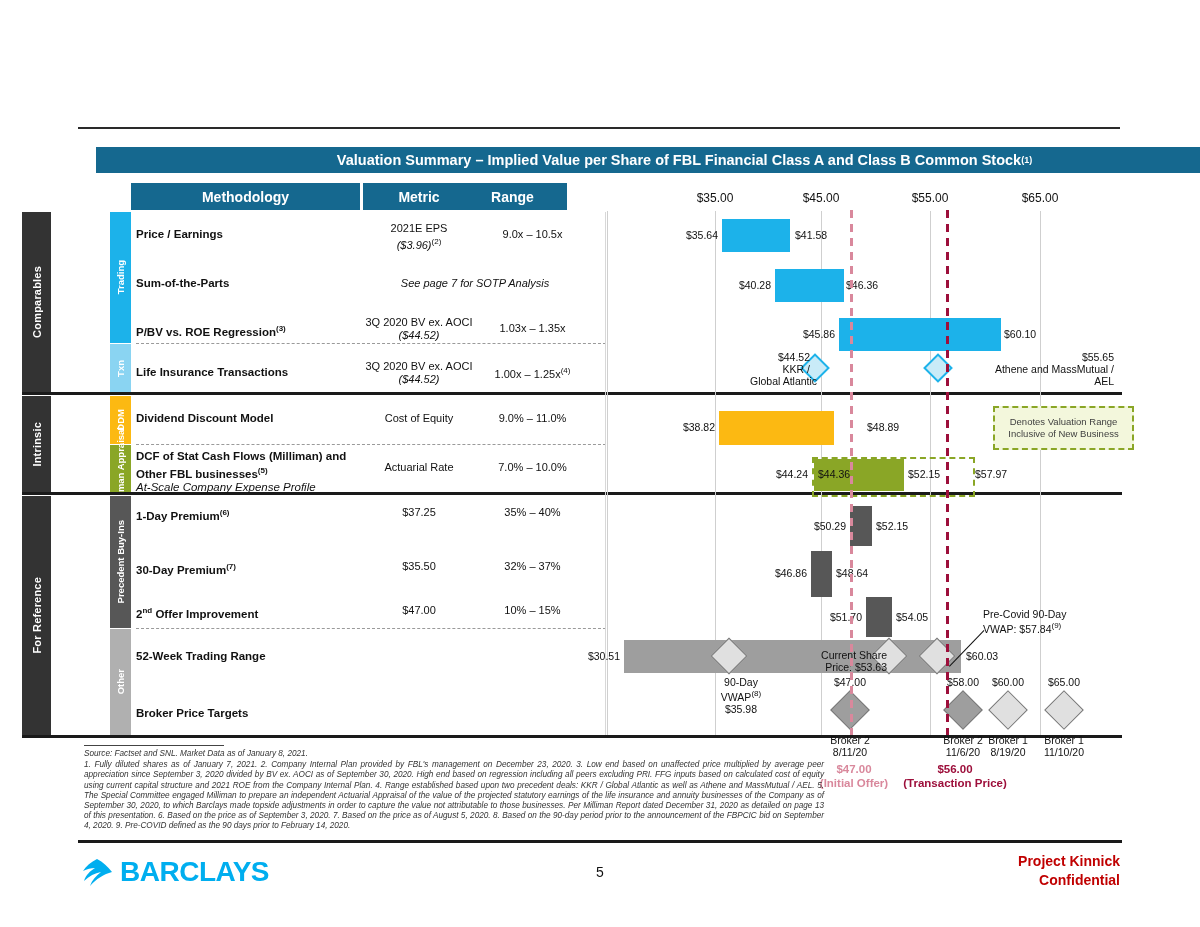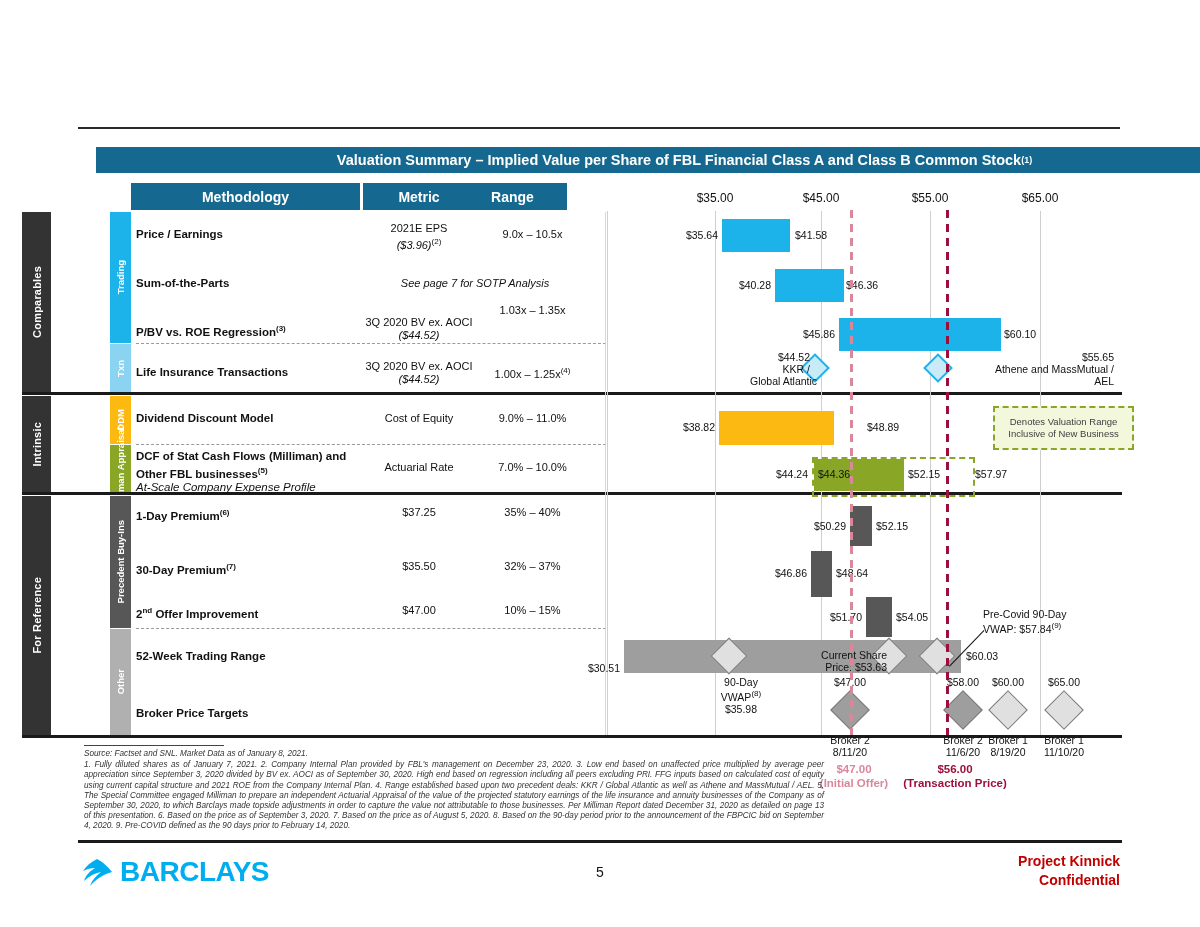--- a/index.html
+++ b/index.html
@@ -230,21 +230,21 @@
   <div class="m-range" style="top:228px;">9.0x – 10.5x</div>
 
   <div class="m-label" style="top:277px;"><span>Sum-of-the-Parts</span></div>
   <div class="m-wide" style="top:277px;">See page 7 for SOTP Analysis</div>
 
   <div class="m-label" style="top:322px;"><span>P/BV vs. ROE Regression</span><sup>(3)</sup></div>
   <div class="m-metric" style="top:316px;">
     <span>3Q 2020 BV ex. AOCI</span><br>
     <span class="ital">($44.52)</span>
   </div>
-  <div class="m-range" style="top:304px;">1.03x – 1.35x</div>
+  <div class="m-range" style="top:322px;">1.03x – 1.35x</div>
 
   <div class="m-label" style="top:366px;"><span>Life Insurance Transactions</span></div>
   <div class="m-metric" style="top:360px;">
     <span>3Q 2020 BV ex. AOCI</span><br>
     <span class="ital">($44.52)</span>
   </div>
   <div class="m-range" style="top:366px;"><span>1.00x – 1.25x</span><sup>(4)</sup></div>
 
   <div class="m-label" style="top:412px;"><span>Dividend Discount Model</span></div>
   <div class="m-metric" style="top:412px;">Cost of Equity</div>
@@ -330,21 +330,21 @@
 
     <div class="bar gray" style="left:211px;top:368px;width:21px;height:46px;"></div>
     <div class="vlab r" style="left:207px;top:384px;">$46.86</div>
     <div class="vlab" style="left:236px;top:384px;">$48.64</div>
 
     <div class="bar gray" style="left:266px;top:414px;width:26px;height:40px;"></div>
     <div class="vlab r" style="left:262px;top:428px;">$51.70</div>
     <div class="vlab" style="left:296px;top:428px;">$54.05</div>
 
     <div class="bar ltgray" style="left:24px;top:457px;width:337px;height:33px;"></div>
-    <div class="vlab r" style="left:20px;top:479px;">$30.51</div>
+    <div class="vlab r" style="left:20px;top:467px;">$30.51</div>
     <div class="vlab" style="left:366px;top:467px;">$60.03</div>
 
     <div class="dia gy" style="left:129px;top:473px;width:24px;height:24px;"></div>
     <div class="dia gy" style="left:289px;top:473px;width:24px;height:24px;"></div>
     <div class="dia gy" style="left:337px;top:473px;width:24px;height:24px;"></div>
 
     <div class="vlab sub" style="left:187px;top:466px;width:100px;text-align:right;">
       <span>Current Share</span><br>
       <span>Price: $53.63</span>
     </div>

